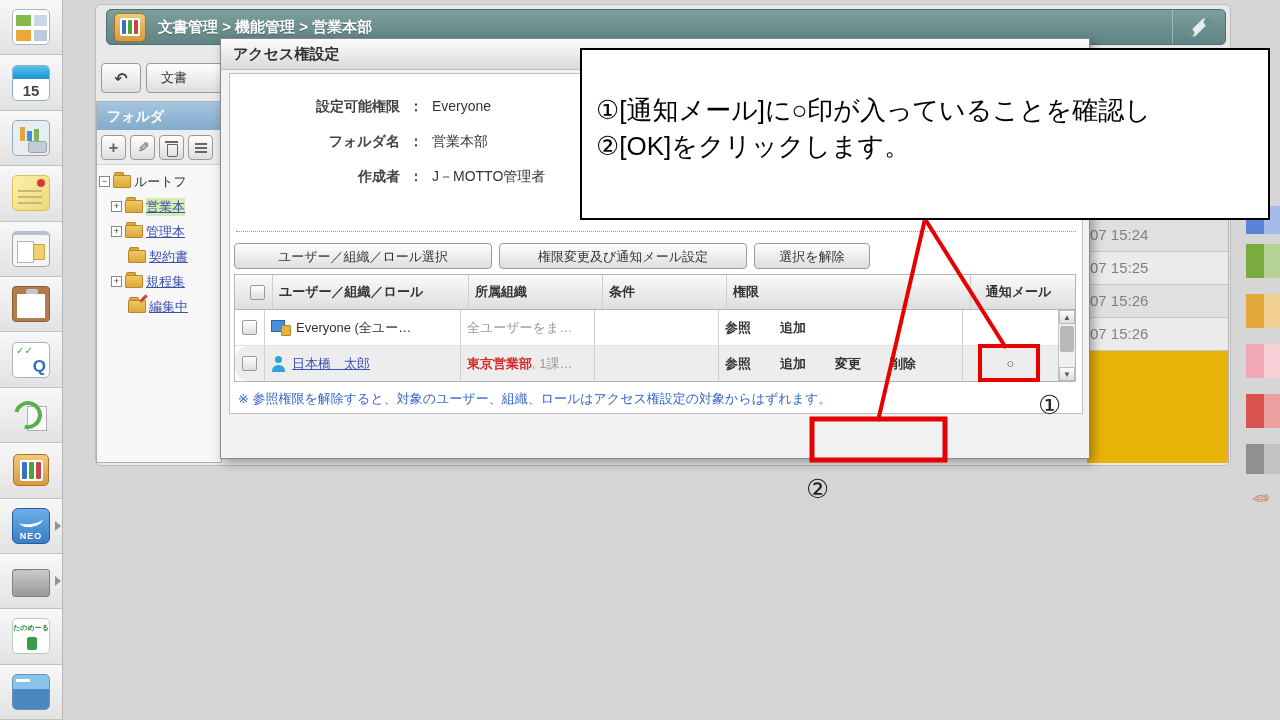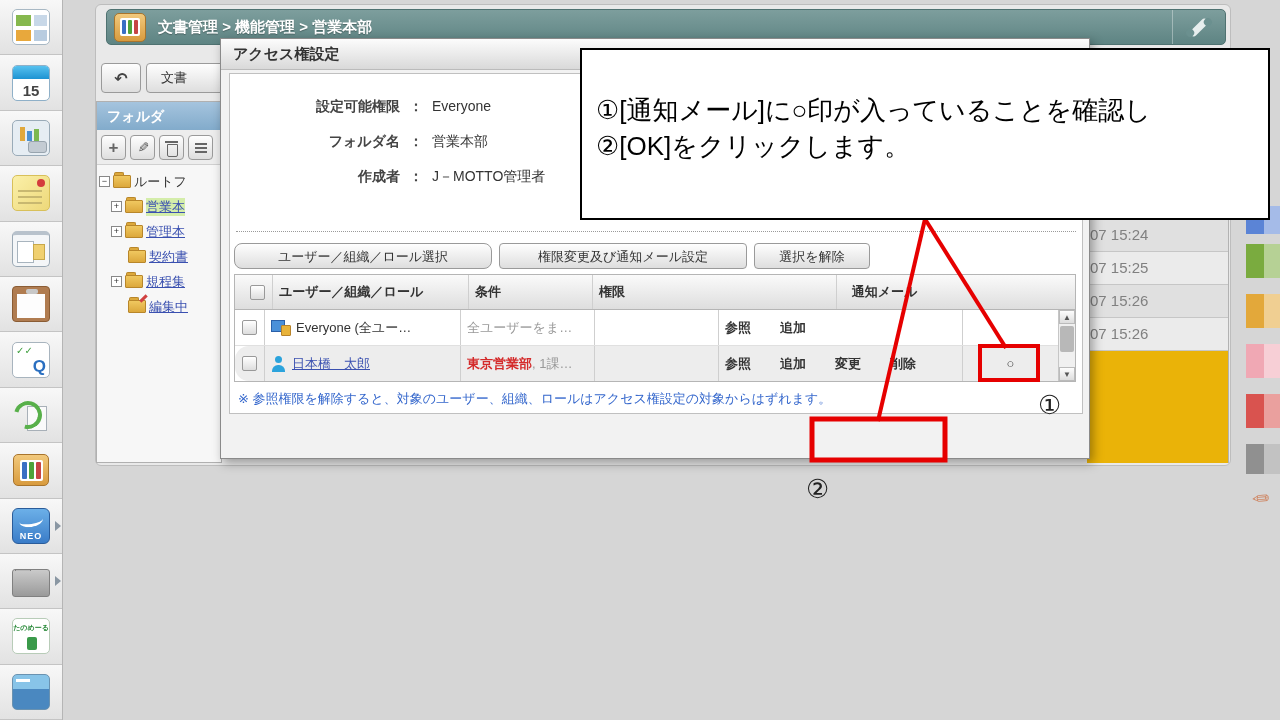--- a/index.html
+++ b/index.html
@@ -102,21 +102,21 @@
   .dialog{position:absolute;left:220px;top:38px;width:870px;height:421px;background:#f2f2f2;border:1px solid #8a8a8a;box-shadow:3px 4px 10px rgba(0,0,0,.35);z-index:10;box-sizing:border-box;}
   .dlg-title{height:30px;background:linear-gradient(#fcfcfc,#d9d9d9);border-bottom:1px solid #bbb;font-size:15px;font-weight:bold;color:#333;line-height:30px;padding-left:12px;}
   .dlg-body{position:absolute;left:8px;top:34px;width:854px;height:341px;background:#fff;border:1px solid #c0c0c0;box-sizing:border-box;}
   .fields{padding:24px 0 0 40px;font-size:14px;color:#333;}
   .frow{margin-bottom:17px;}
   .flabel{display:inline-block;width:130px;text-align:right;font-weight:bold;color:#444;}
   .fsep{margin:0 9px;font-weight:bold;color:#444;}
   .dots{position:absolute;left:6px;right:6px;top:157px;border-top:1px dotted #9a9a9a;}
   .acts{position:absolute;top:169px;left:4px;display:flex;gap:7px;}
   .acts .btn{height:26px;line-height:24px;text-align:center;}
-  .act1{width:258px;border-radius:8px;} .act2{width:248px;} .act3{width:116px;}
+  .act1{width:258px;} .act2{width:248px;} .act3{width:116px;}
 
   .tbl{position:absolute;left:4px;top:200px;width:842px;border:1px solid #b5b5b5;background:#fff;box-sizing:border-box;}
   .thead{display:flex;height:34px;background:linear-gradient(#fafafa,#dedede);border-bottom:1px solid #b5b5b5;font-size:13px;font-weight:bold;color:#333;padding-left:8px;}
   .th,.td{box-sizing:border-box;border-right:1px solid #cfcfcf;padding:0 6px;display:flex;align-items:center;overflow:hidden;white-space:nowrap;}
   .c-chk{width:30px;justify-content:center;}
   .c-name{width:196px;}
   .c-org{width:134px;}
   .c-cond{width:124px;}
   .c-perm{width:244px;}
   .c-notify{width:95px;justify-content:center;border-right:none;}
@@ -306,20 +306,21 @@
         <button class="btn act2">権限変更及び通知メール設定</button>
         <button class="btn act3">選択を解除</button>
       </div>
 
       <div class="tbl">
         <div class="thead">
           <div class="th c-chk">
               <span class="chk"></span>
             </div>
           <div class="th c-name">ユーザー／組織／ロール</div>
+          <div class="th c-org">所属組織</div>
           <div class="th c-cond">条件</div>
           <div class="th c-perm">権限</div>
           <div class="th c-notify">通知メール</div>
         </div>
         <div class="tbody">
           <div class="trow2 r0">
             <div class="td c-chk">
                 <span class="chk"></span>
               </div>
             <div class="td c-name">

